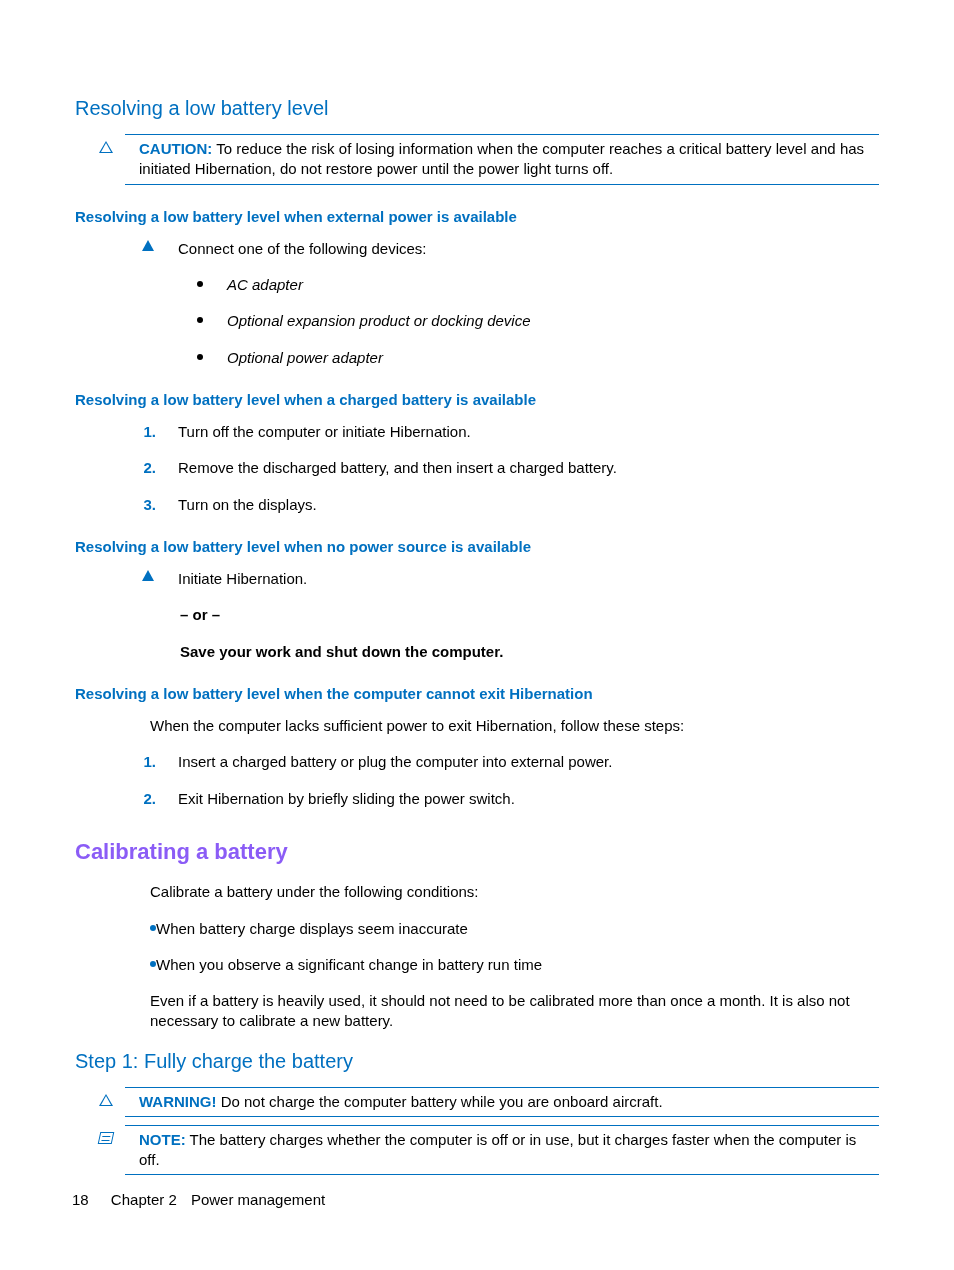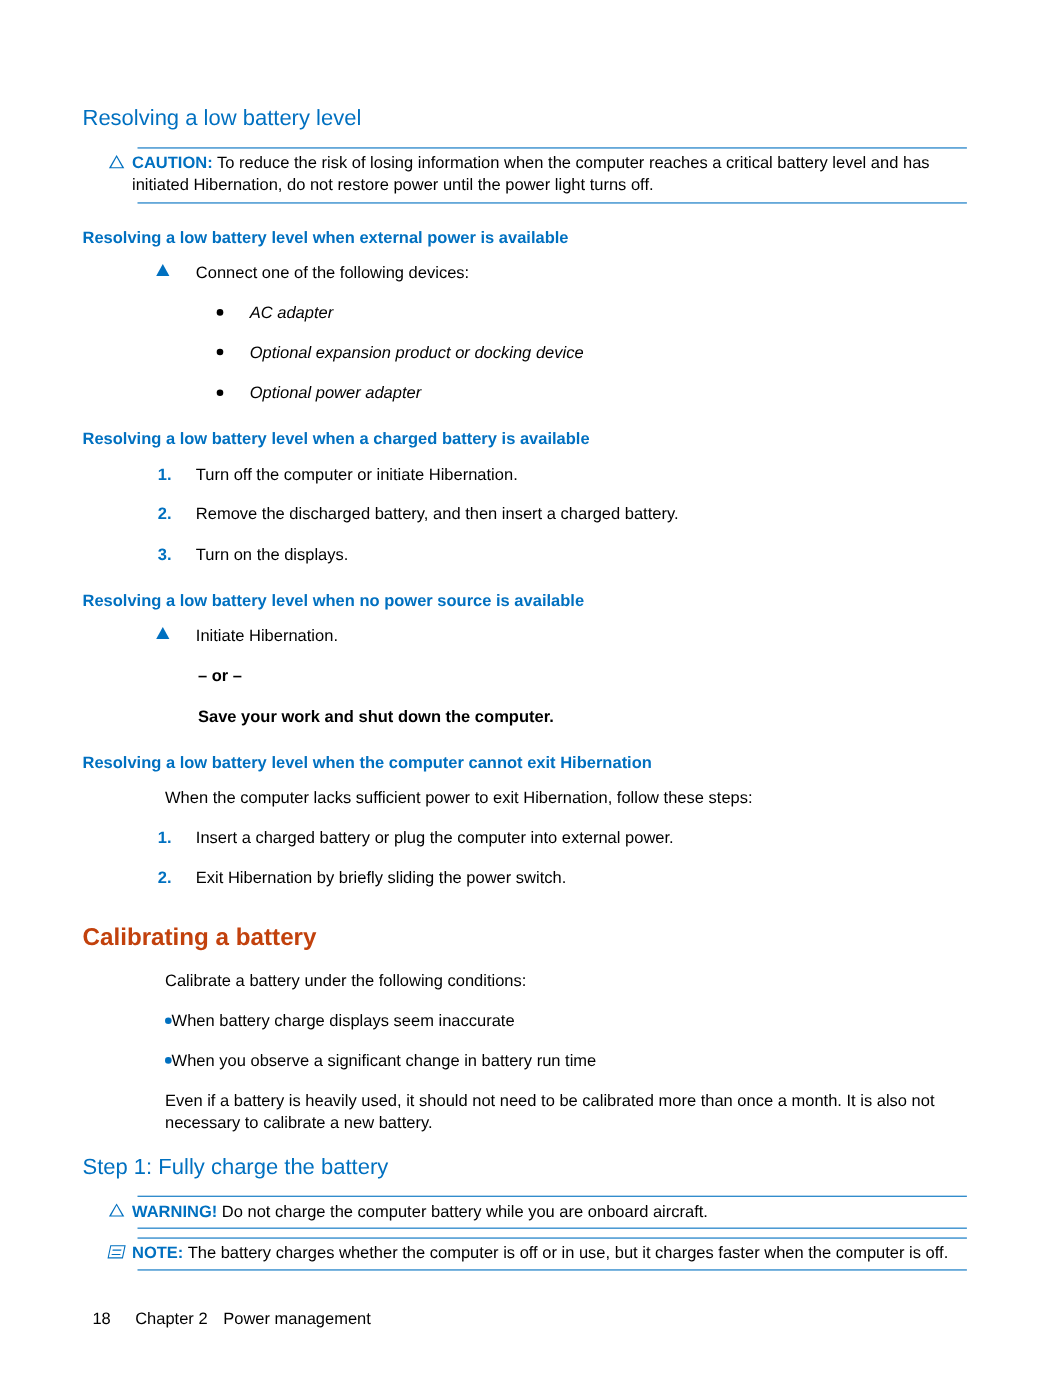--- a/index.html
+++ b/index.html
@@ -14,42 +14,42 @@
     position: relative;
     line-height: 1.35;
   }
   .h2 {
     color: #0070c0;
     font-weight: normal;
     font-size: 20px;
     margin-bottom: 12px;
   }
   .h1 {
-    color: #c2410c;
+    color: #8b5cf6;
     font-weight: bold;
     font-size: 22px;
     margin-top: 28px;
     margin-bottom: 16px;
   }
   .h3 {
     color: #0070c0;
     font-weight: bold;
     font-size: 15px;
     margin-top: 22px;
     margin-bottom: 12px;
   }
   .callout {
     border-top: 1px solid #0070c0;
     border-bottom: 1px solid #0070c0;
     padding: 4px 0;
     margin-left: 50px;
     margin-bottom: 6px;
     display: flex;
     align-items: flex-start;
-    gap: 5px;
+    gap: 24px;
   }
   .callout-body { flex: 1; }
   .callout-label { color: #0070c0; font-weight: bold; }
   .icon-slot {
     width: 18px;
     display: flex;
     justify-content: center;
     padding-top: 2px;
     flex-shrink: 0;
   }
@@ -128,21 +128,21 @@
   }
   .bullet-row-blue {
     display: flex;
     margin-left: 75px;
     margin-bottom: 16px;
     align-items: flex-start;
   }
   .footer {
     position: absolute;
     bottom: 60px;
-    left: 84px;
+    left: 72px;
     font-size: 15px;
   }
   .footer .pn { margin-right: 18px; }
   .footer .ch { margin-right: 10px; }
 </style>
 </head>
 <body>
 
 <div class="h2">Resolving a low battery level</div>
 

